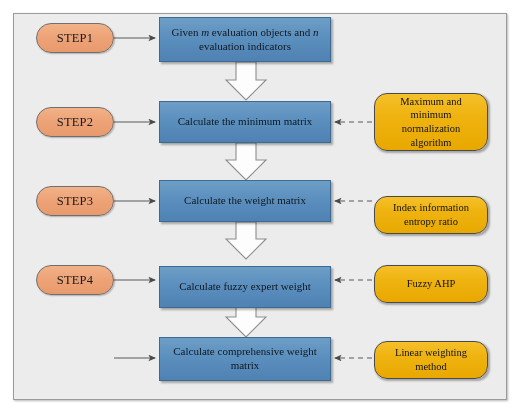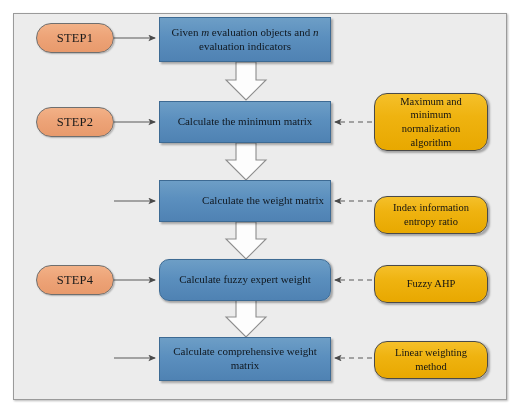--- a/index.html
+++ b/index.html
@@ -134,34 +134,37 @@
       <path d="M236,300 L256,300 L256,317 L266,317 L246,337 L226,317 L236,317 Z"></path>
     </g>
   </svg>
 
   <div class="step-pill" style="left:36px; top:23px;">
       <span>STEP1</span>
     </div>
   <div class="step-pill" style="left:36px; top:107px;text-align:center;">
       <span>STEP2</span>
     </div>
+  <div class="step-pill" style="left:36px; top:186px;">
+      <span>STEP3</span>
+    </div>
   <div class="step-pill" style="left:36px; top:265px;justify-content:center;">
       <span>STEP4</span>
     </div>
 
   <div class="proc-box" style="top:17px; height:45px;">
     <span class="txt">Given <i>m</i>&nbsp;evaluation objects and <i>n</i><br>evaluation indicators</span>
   </div>
   <div class="proc-box" style="top:101px; height:42px;">
     <span class="txt">Calculate the minimum matrix</span>
   </div>
-  <div class="proc-box" style="top:180px; height:42px;justify-content:flex-end;">
+  <div class="proc-box" style="top:180px; height:42px;">
     <span class="txt">Calculate the weight matrix</span>
   </div>
-  <div class="proc-box" style="top:259px; height:41px;border-radius:10px;">
+  <div class="proc-box" style="top:266px; height:41px;">
     <span class="txt">Calculate fuzzy expert weight</span>
   </div>
   <div class="proc-box" style="top:337px; height:44px;">
     <span class="txt">Calculate comprehensive weight matrix</span>
   </div>
 
   <div class="method-pill" style="top:93px; height:58px;">
     <span>Maximum and minimum normalization algorithm</span>
   </div>
   <div class="method-pill" style="top:184px; height:34px;margin-top:12px;">

